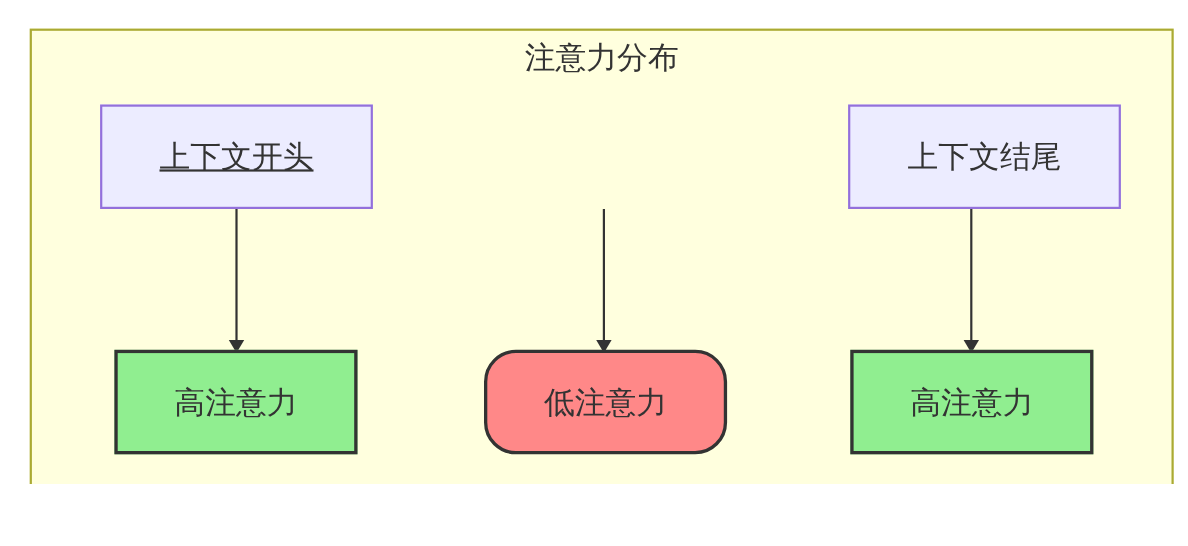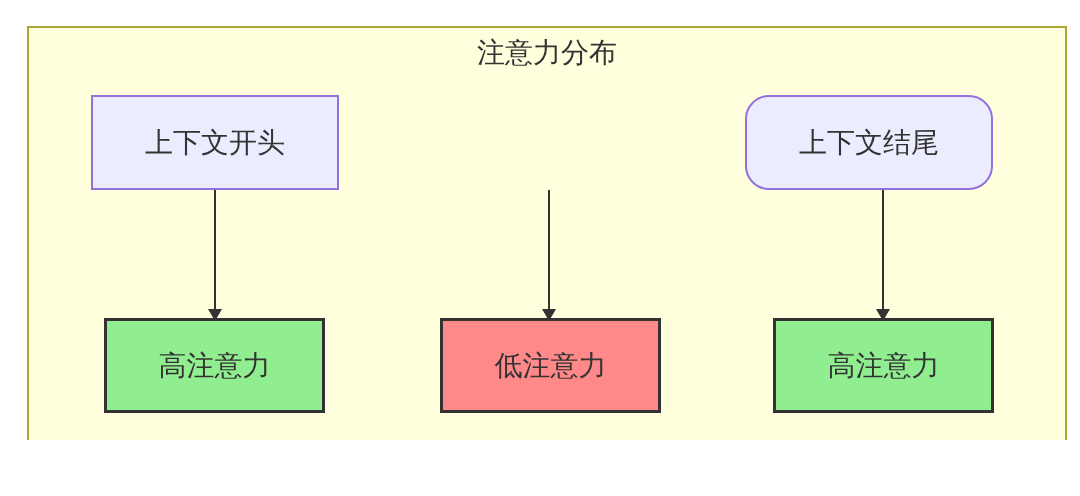--- a/index.html
+++ b/index.html
@@ -45,33 +45,33 @@
     color: var(--text, #333333);
     text-align: center;
   }
   .source {
     top: 67px;
     width: 248px;
     height: 95px;
     background: var(--nodeFill, #ececff);
     border: 2px solid var(--nodeStroke, #9370db);
   }
-  .source.col0 { left: 62px; }
+  .source.col0 { left: 62px; text-decoration: underline; }
   .source.col1 { left: 396px; }
-  .source.col2 { left: 716px; border-radius: 24px; }
+  .source.col2 { left: 742px; }
   .target {
     top: 290px;
     width: 221px;
     height: 95px;
     border: 3px solid var(--edgeColor, #333333);
   }
   .target[data-type="high"] { background: var(--highFill, #90ee90); }
   .target[data-type="low"]  { background: var(--lowFill, #ff8888); }
   .target.col0 { left: 75px; }
-  .target.col1 { left: 411px; }
+  .target.col1 { left: 411px; border-radius: 29px; }
   .target.col2 { left: 744px; }
   .edge {
     position: absolute;
     top: 162px;
     width: 16px;
     height: 131px;
   }
   .edge.col0 { left: 178px; }
   .edge.col1 { left: 512px; }
   .edge.col2 { left: 846px; }

